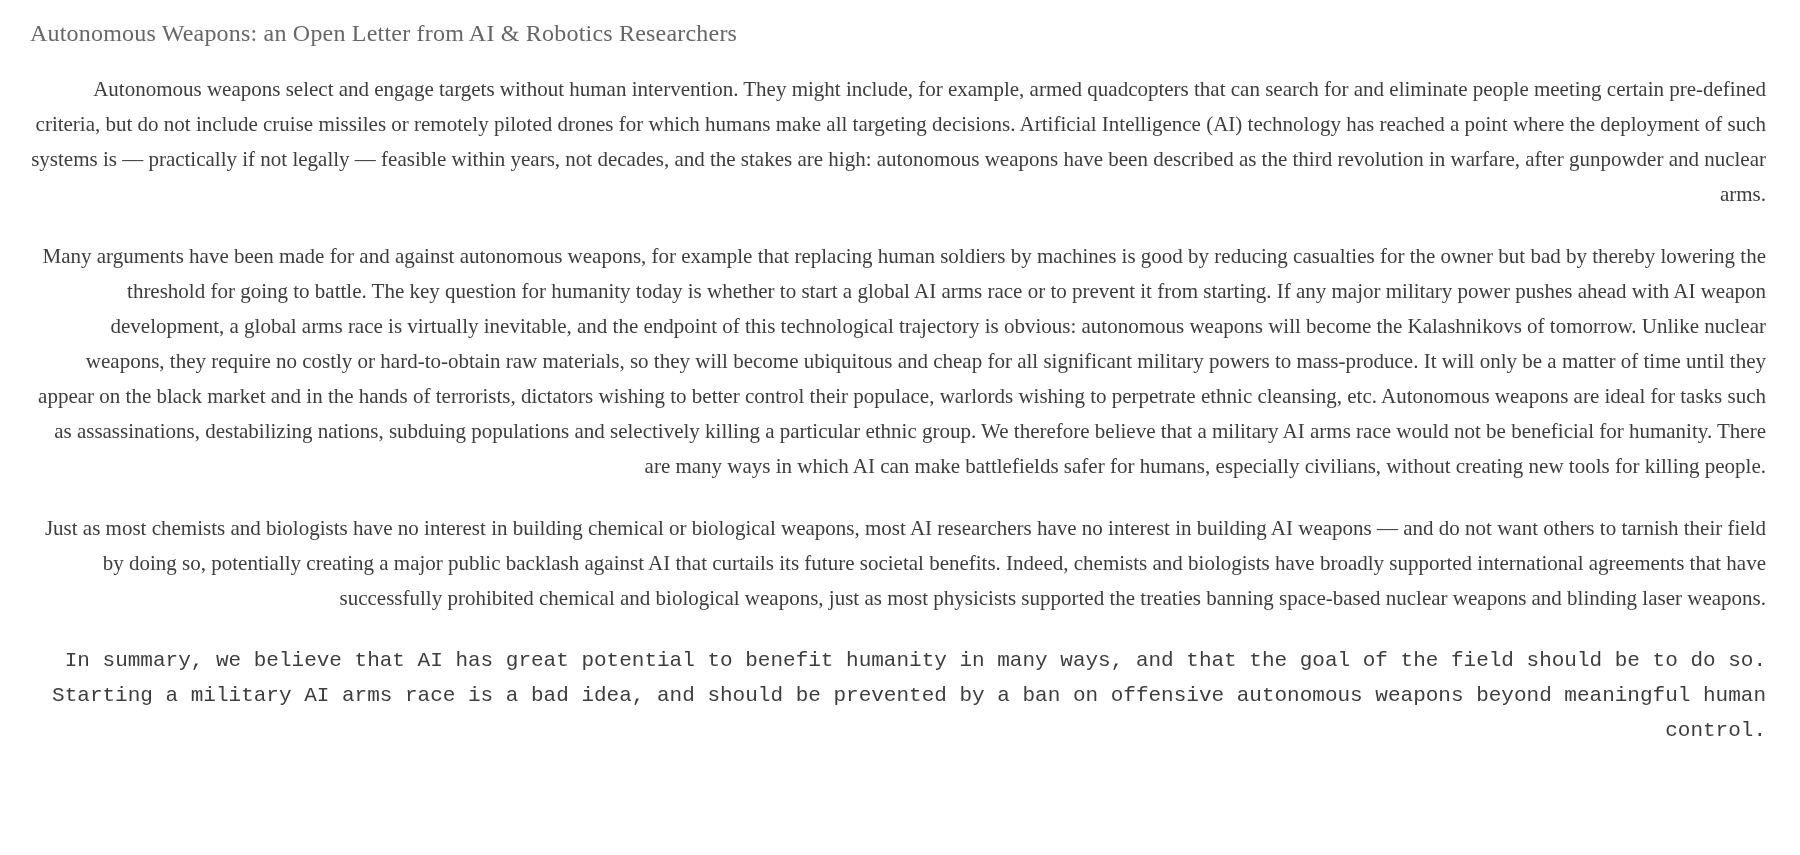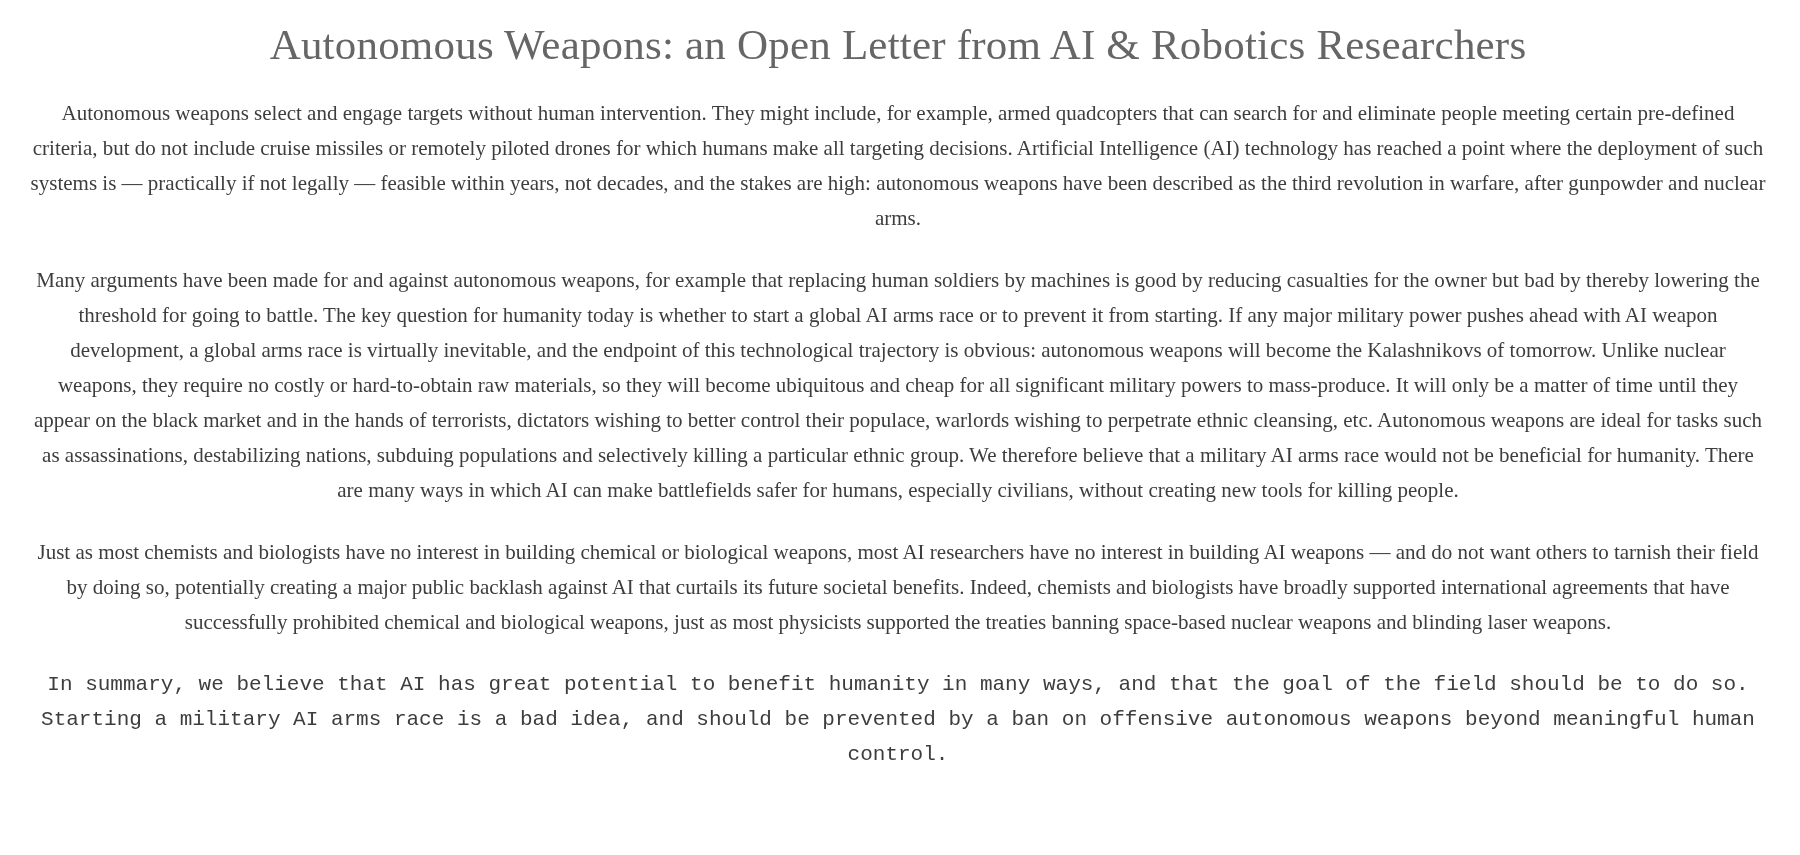--- a/index.html
+++ b/index.html
@@ -16,33 +16,32 @@
     box-sizing: border-box;
     width: 1800px;
     min-height: 855px;
     background: var(--color-background);
     padding: 10px 34px 20px 30px;
     font-family: "Liberation Serif", "DejaVu Serif", serif;
   }
   .doc-title {
     font-family: "Liberation Serif", "DejaVu Serif", serif;
     font-weight: 400;
-    font-size: 43px;
+    font-size: 24px;
     line-height: 1.25;
     color: var(--color-title);
     margin: 8px 0 24px 0;
     letter-spacing: 0.2px;
-    text-align: center;
   }
   .doc-paragraph {
     font-size: 21px;
     line-height: 35px;
     color: var(--color-body);
     margin: 16px 0 27px 0;
-    text-align: center;
+    text-align: right;
     max-width: 1740px;
   }
   .doc-paragraph:last-child {
     margin-bottom: 0;
     font-family: Liberation Mono, monospace;
   }
 </style>
 </head>
 <body>
 

